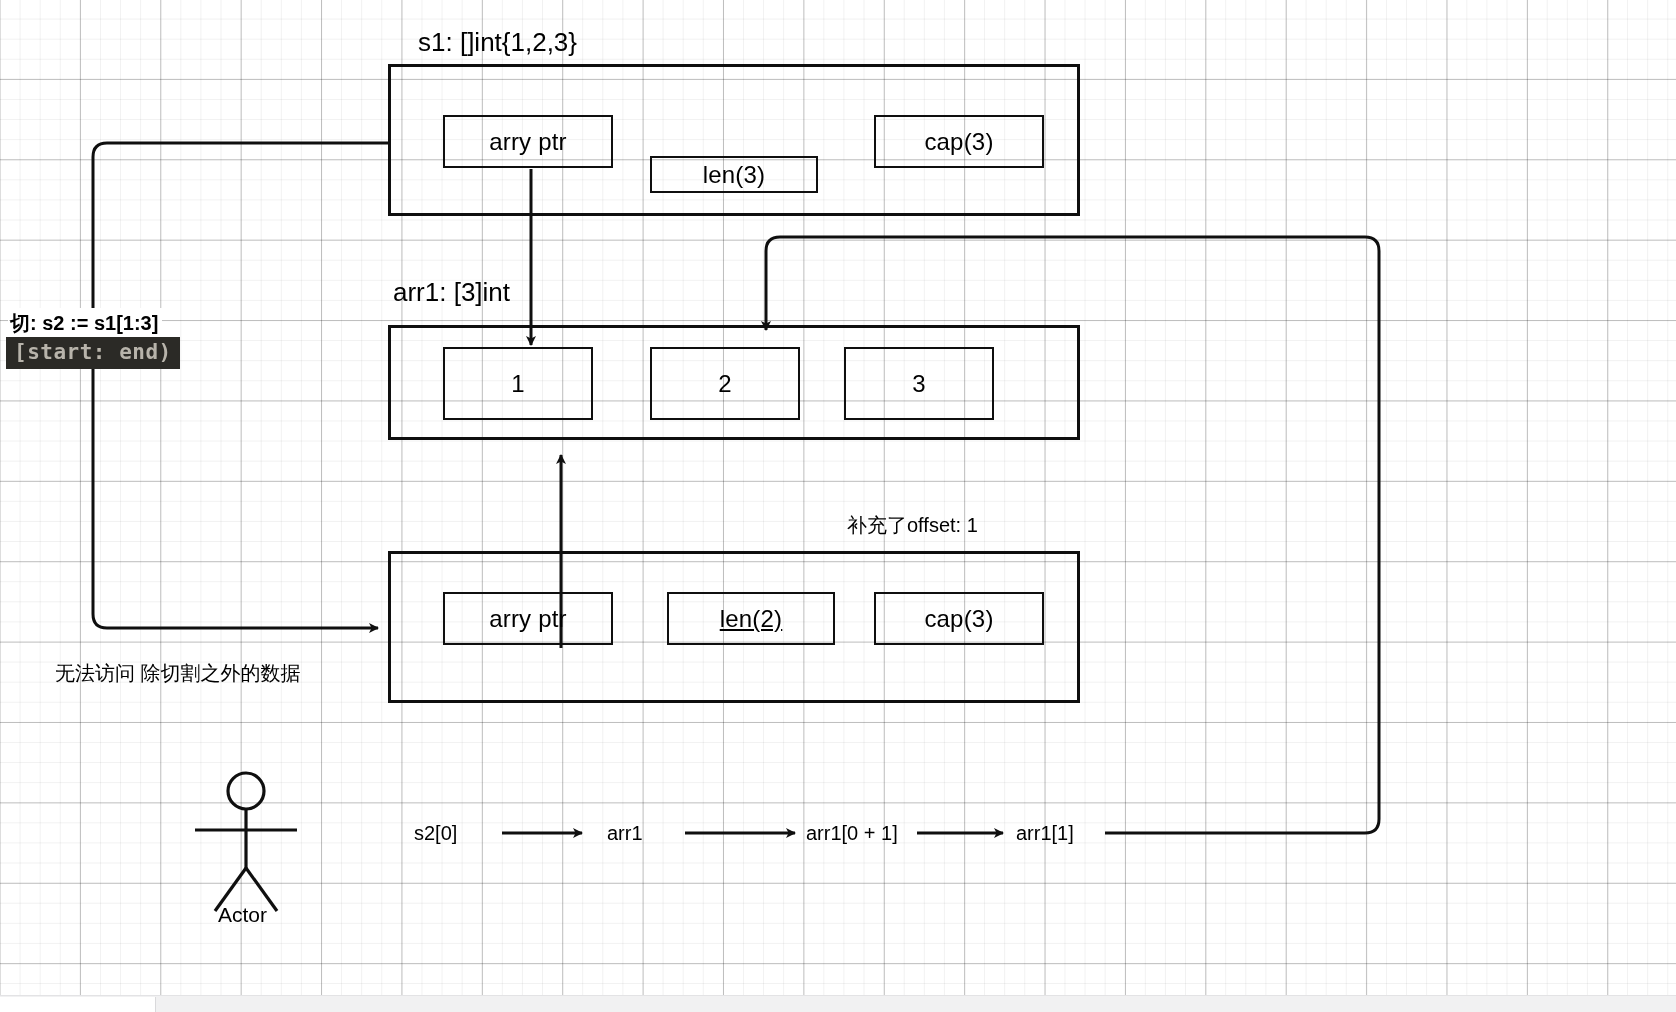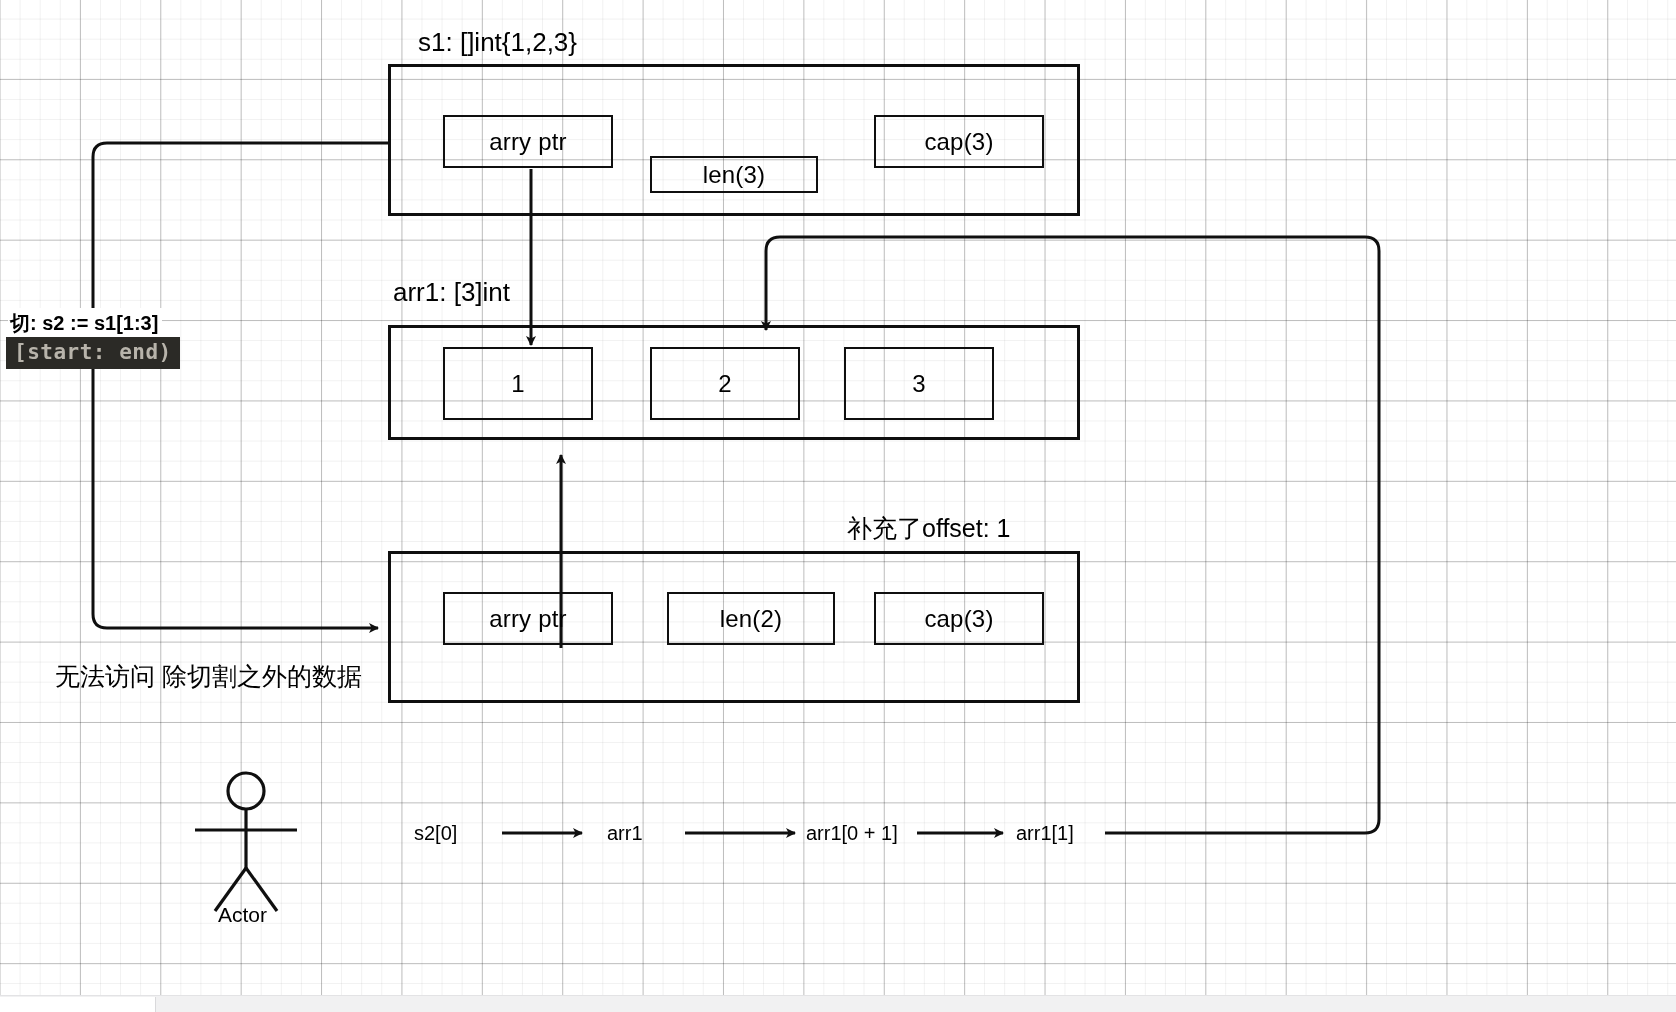--- a/index.html
+++ b/index.html
@@ -52,21 +52,21 @@
     letter-spacing: 0.2px;
   }
   .lbl {
     position: absolute;
     font-size: 26px;
     color: #000000;
     white-space: nowrap;
   }
   .lbl-cn {
     position: absolute;
-    font-size: 25px;
+    font-size: 20px;
     color: #000000;
     white-space: nowrap;
   }
   .lbl-boxed {
     position: absolute;
     font-size: 20px;
     color: #000000;
     white-space: nowrap;
     background: #ffffff;
     padding: 2px 4px 2px 2px;
@@ -165,21 +165,21 @@
 
   <div class="cell" style="left:443px; top:347px; width:150px; height:73px;">1</div>
   <div class="cell" style="left:650px; top:347px; width:150px; height:73px;">2</div>
   <div class="cell" style="left:844px; top:347px; width:150px; height:73px;">3</div>
 
   <div class="lbl-cn" style="left:847px; top:512px;">补充了offset: 1</div>
 
   <div class="struct-box" style="left:388px; top:551px; width:692px; height:152px;"></div>
 
   <div class="cell" style="left:443px; top:592px; width:170px; height:53px;">arry ptr</div>
-  <div class="cell" style="left:667px; top:592px; width:168px; height:53px;">len(2)</div>
+  <div class="cell" style="left:667px; top:592px; width:168px; height:53px;text-decoration:underline;">len(2)</div>
   <div class="cell" style="left:874px; top:592px; width:170px; height:53px;">cap(3)</div>
 
   <div class="lbl-cn" style="left:55px; top:660px;">无法访问 除切割之外的数据</div>
 
   <div class="chain-lbl" style="left:414px; top:822px;">s2[0]</div>
   <div class="chain-lbl" style="left:607px; top:822px;">arr1</div>
   <div class="chain-lbl" style="left:806px; top:822px;">arr1[0 + 1]</div>
   <div class="chain-lbl" style="left:1016px; top:822px;">arr1[1]</div>
 
   <div class="actor-lbl" style="left:218px; top:903px;">Actor</div>

